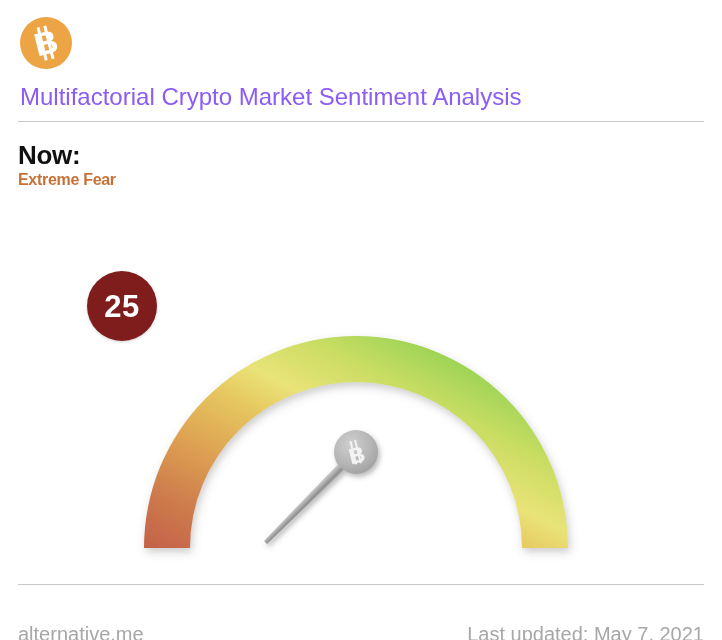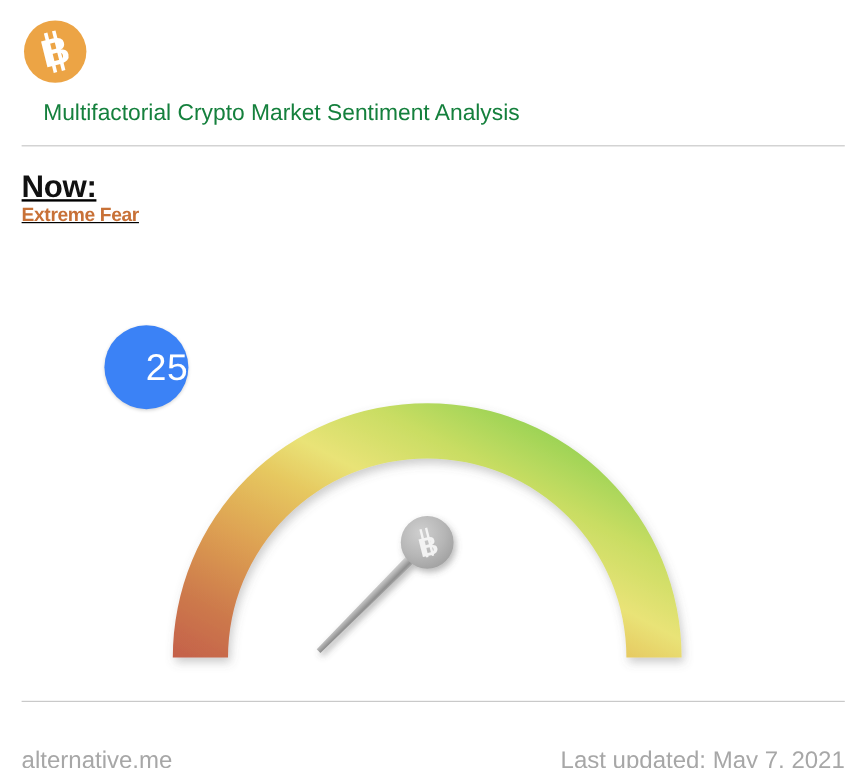--- a/index.html
+++ b/index.html
@@ -50,44 +50,43 @@
   .page-title {
     font-size: 42px;
     font-weight: bold;
     color: #101010;
     letter-spacing: -0.8px;
     margin-left: 14px;
     line-height: 1;
     white-space: nowrap;
   }
   .subtitle {
-    font-size: 19px;
-    color: #15803d;
+    font-size: 24px;
+    color: #8b5cf6;
     margin-top: 9px;
-    margin-left: 18px;
+    margin-left: 2px;
     line-height: 1;
     white-space: nowrap;
   }
 
   .divider {
     position: absolute;
     left: 18px;
     width: 686px;
     height: 1px;
     background: #c9c9c9;
   }
   .divider-top { top: 121px; }
   .divider-bottom { top: 584px; }
 
   
   .status {
     position: absolute;
     left: 18px;
     top: 140px;
-    text-decoration: underline;
   }
   .status-label {
     font-size: 26px;
     font-weight: bold;
     color: #111111;
     line-height: 1.18;
     letter-spacing: -0.3px;
   }
   .status-value {
     font-size: 16px;
@@ -112,25 +111,26 @@
   }
 
   
   .value-badge {
     position: absolute;
     left: 87px;
     top: 271px;
     width: 70px;
     height: 70px;
     border-radius: 50%;
-    background: #3b82f6;
-    display: flex;
-    align-items: center;
-    justify-content: flex-end;
+    background: #7f1d1d;
+    display: flex;
+    align-items: center;
+    justify-content: center;
     box-shadow: 0 1px 3px rgba(0,0,0,0.18);
+    font-weight: bold;
   }
   .value-badge-text {
     color: #ffffff;
     font-size: 31px;
     line-height: 1;
     letter-spacing: 0.5px;
   }
 
   
   .footer {

